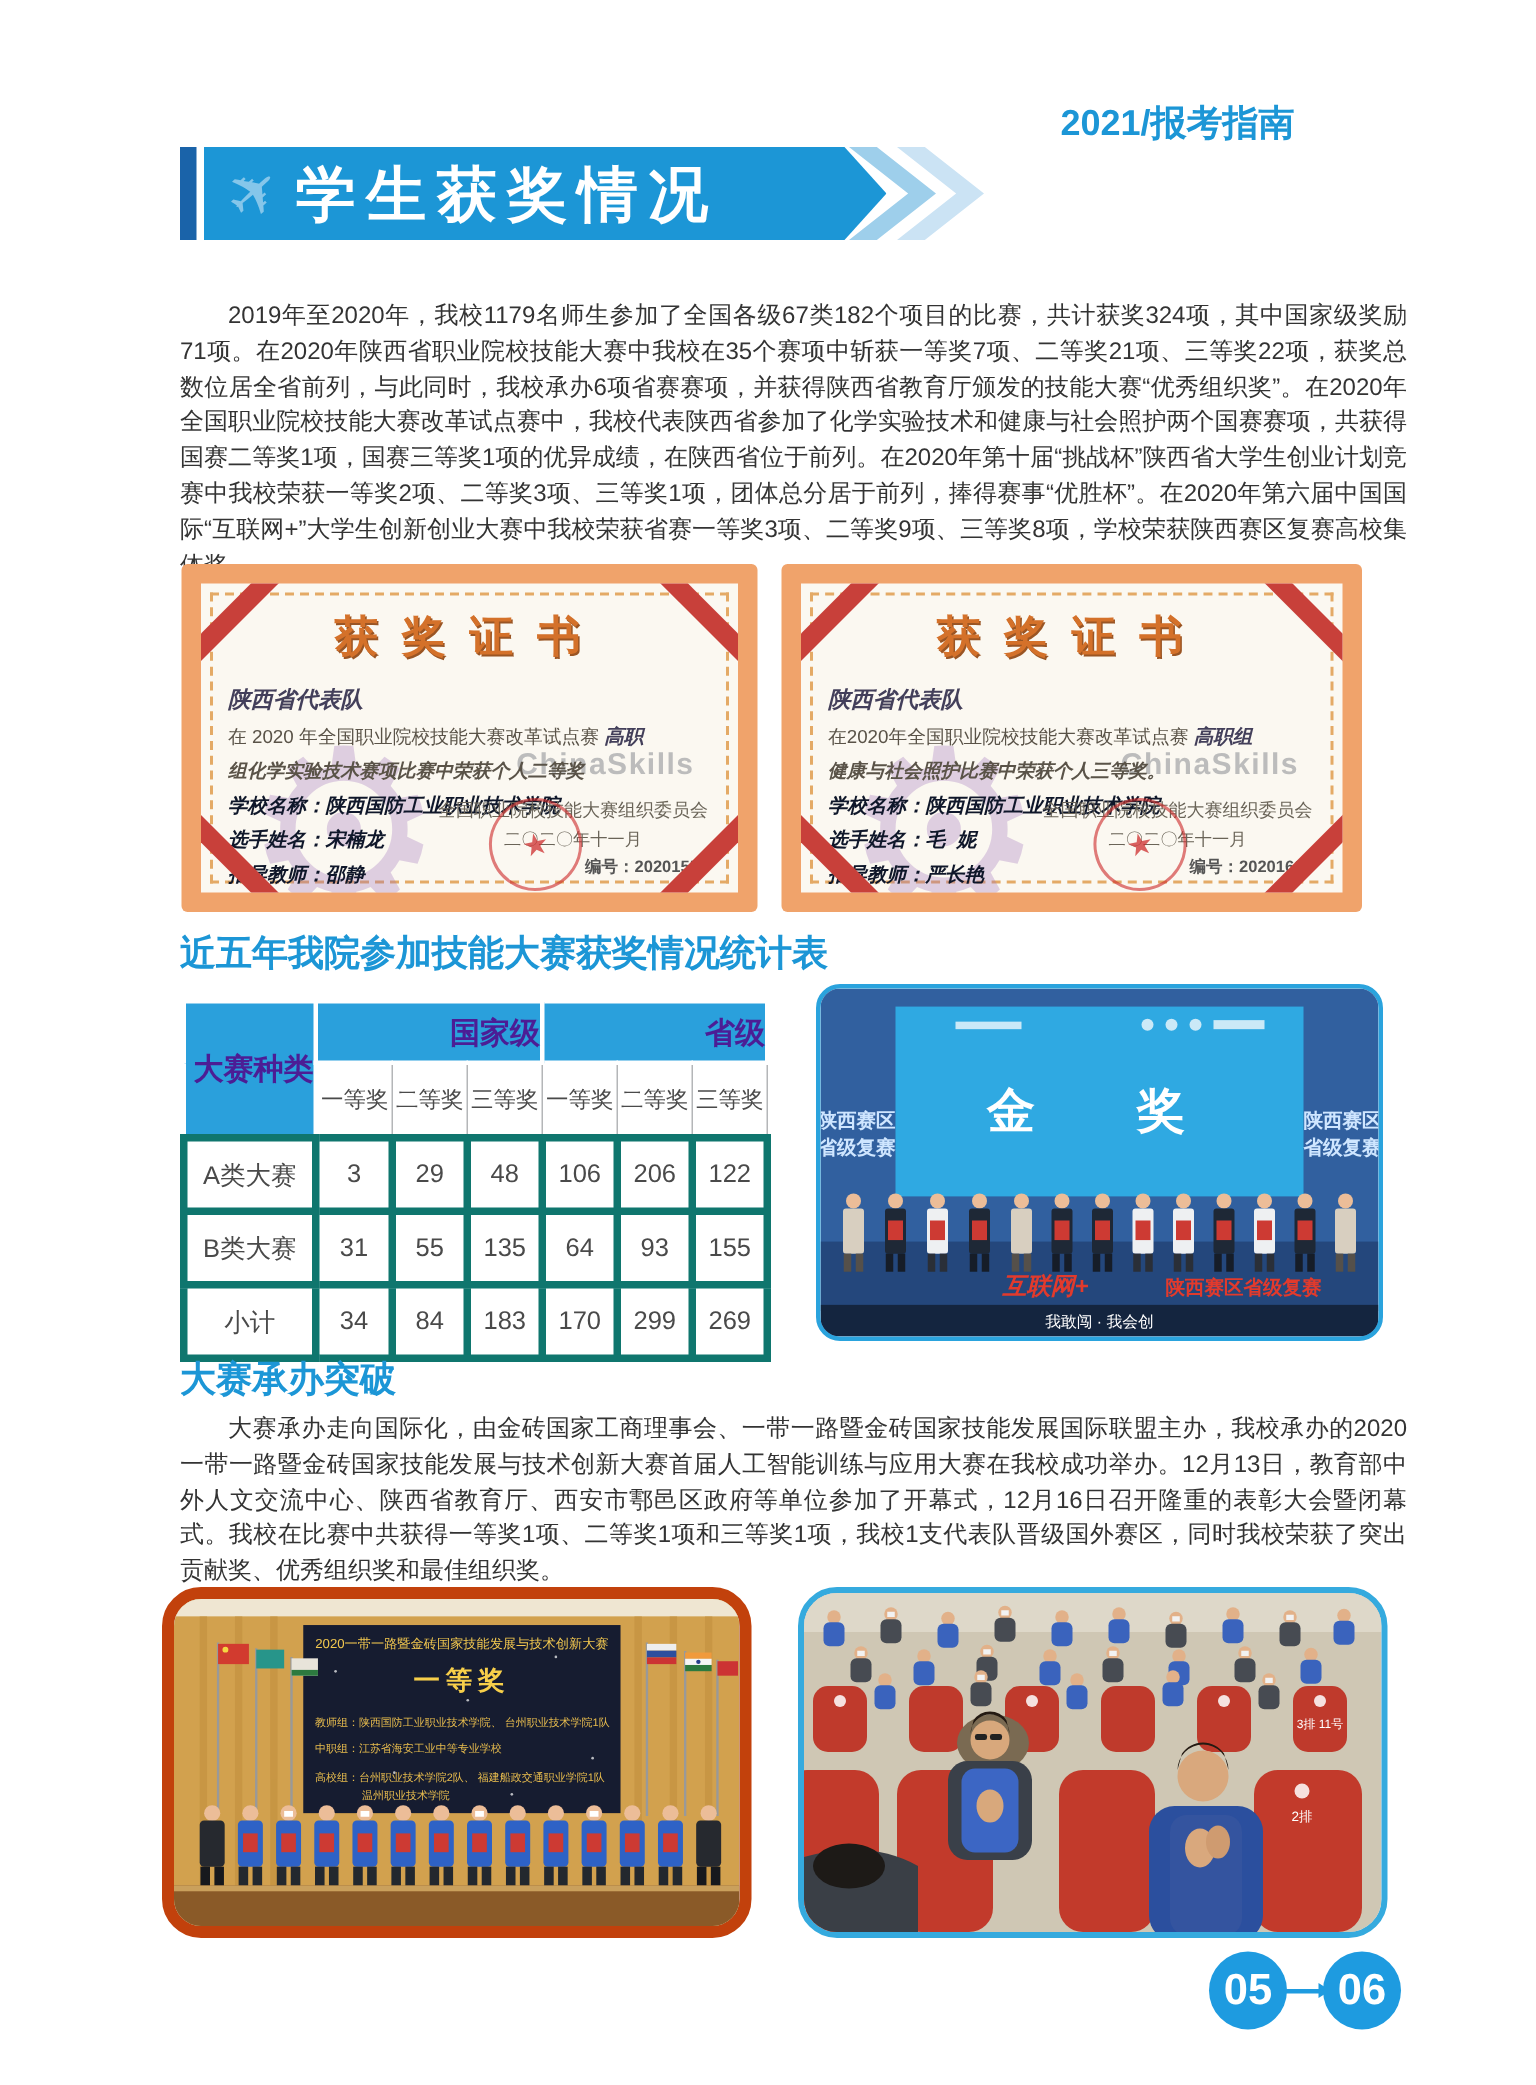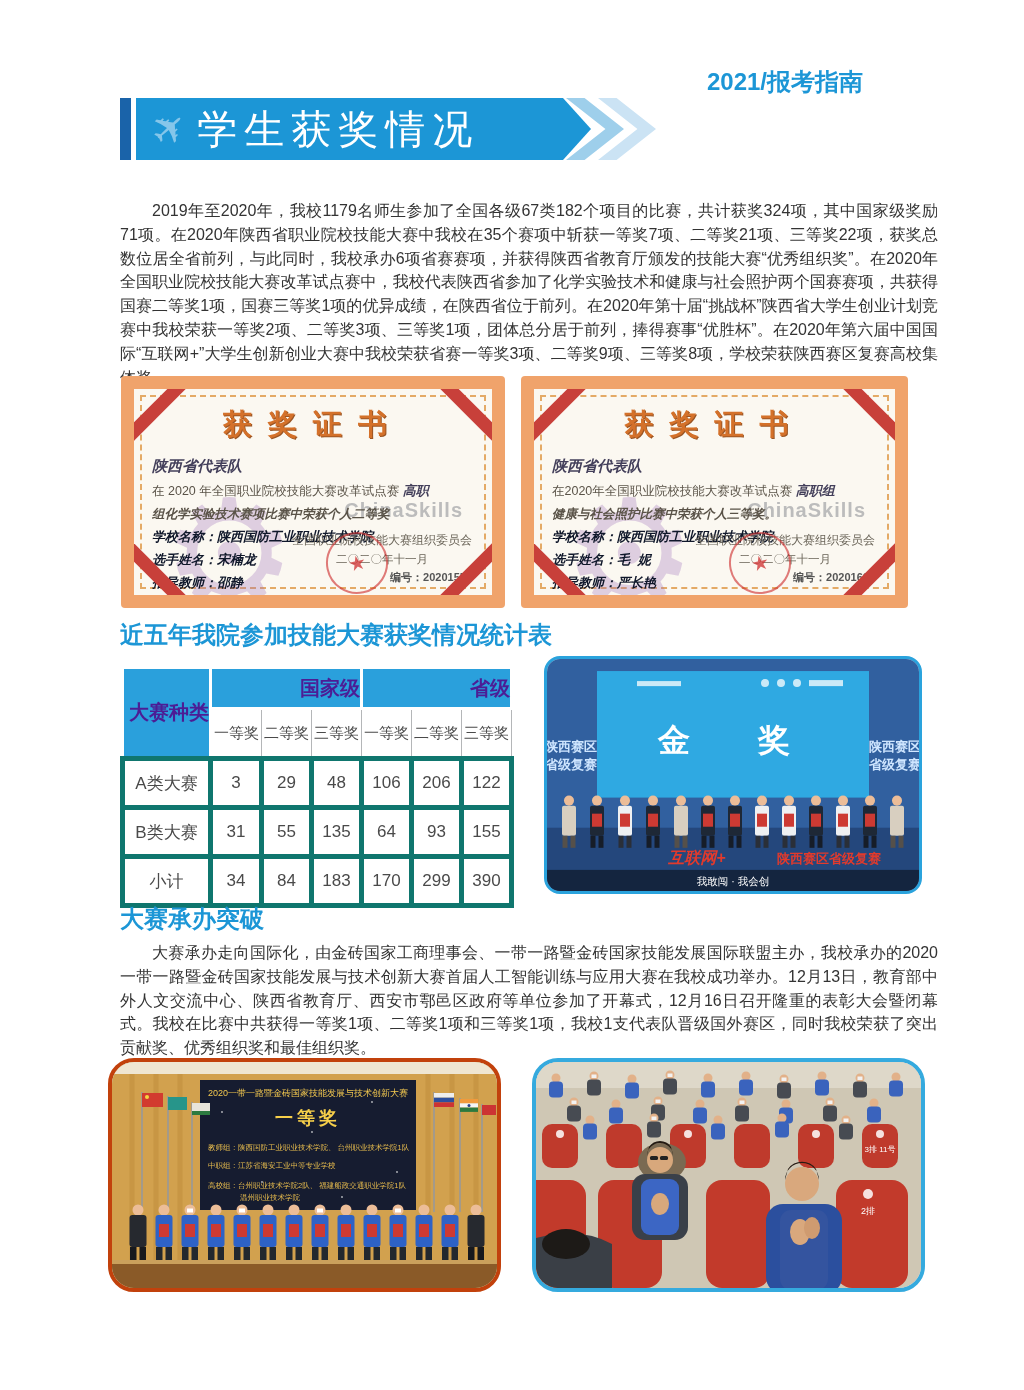--- a/index.html
+++ b/index.html
@@ -9,21 +9,21 @@
   
   .edition{position:absolute;top:66px;right:88px;font-size:24px;font-weight:bold;color:#1c96d6;}
 
   
   .banner{position:absolute;left:120px;top:98px;width:545px;height:62px;}
   .banner-bar{position:absolute;left:0;top:0;width:11px;height:62px;background:#1a63a9;}
   .banner-main{position:absolute;left:16px;top:0;width:455px;height:62px;background:#1c96d6;z-index:2;
     display:flex;align-items:center;
     clip-path:polygon(0 0, calc(100% - 28px) 0, 100% 50%, calc(100% - 28px) 100%, 0 100%);}
   .plane{display:inline-block;font-size:42px;line-height:1;color:#85c6ea;transform:rotate(-42deg);margin:0 10px 0 16px;}
-  .banner-title{font-size:40px;font-weight:normal;color:#ffffff;letter-spacing:7px;white-space:nowrap;}
+  .banner-title{font-size:40px;font-weight:bold;color:#ffffff;letter-spacing:7px;white-space:nowrap;}
   .chev{position:absolute;top:0;height:62px;width:58px;z-index:1;
     clip-path:polygon(0 0, 32% 0, 100% 50%, 32% 100%, 0 100%, 68% 50%);}
   .chev1{left:446px;background:#9ecfeb;}
   .chev2{left:478px;background:#cbe3f4;}
 
   
   .bodytext{position:absolute;left:120px;width:818px;font-size:16px;line-height:23.8px;
     text-align:justify;text-indent:2em;color:#333333;}
   .intro{top:199px;}
   .hosttext{top:941px;}
@@ -73,21 +73,21 @@
   .stats th.cat{font-size:20px;width:85px;}
   .stats th.grp{font-size:20px;height:38px;}
   .stats th.sub{font-size:15px;font-weight:normal;color:#4a4a4a;height:46px;
     border:1px solid #b4b6b8;background:#ffffff;width:49px;}
   .stats td{font-size:17px;color:#4a4a4a;border:5px solid #0f766e;height:44px;background:#ffffff;}
   .stats td.lbl{font-size:17px;}
 
   
   .photo{position:absolute;overflow:hidden;box-sizing:border-box;background:#d8e8f4;}
   .ph-gold{left:544px;top:656px;width:378px;height:238px;border:3px solid #2aa3dd;border-radius:16px;}
-  .ph-cer{left:108px;top:1058px;width:393px;height:234px;border:4px solid #c2410c;border-radius:26px;}
+  .ph-cer{left:108px;top:1058px;width:393px;height:234px;border:8px solid #c2410c;border-radius:26px;}
   .ph-aud{left:532px;top:1058px;width:393px;height:234px;border:4px solid #35aade;border-radius:26px;}
   .photo svg{display:block;width:100%;height:100%;}
 
   
   .pagenav{position:absolute;left:806px;top:1301px;width:136px;height:52px;}
   .pcirc{position:absolute;top:0;width:52px;height:52px;border-radius:50%;background:#1e9be0;
     color:#ffffff;font-size:29px;font-weight:bold;display:flex;align-items:center;justify-content:center;}
   .pc1{left:0;}
   .pc2{left:76px;}
   .pline{position:absolute;left:48px;top:24.5px;width:26px;height:3px;background:#1e9be0;}
@@ -215,21 +215,21 @@
       <td>93</td>
       <td>155</td>
     </tr>
     <tr>
       <td class="lbl">小计</td>
       <td>34</td>
       <td>84</td>
       <td>183</td>
       <td>170</td>
       <td>299</td>
-      <td>390</td>
+      <td>269</td>
     </tr>
   </tbody>
     </table>
 
   <div class="photo ph-gold">
     <svg viewBox="0 0 372 231" preserveAspectRatio="none">
       <rect width="372" height="231" fill="#31609f"></rect>
       <rect x="0" y="168" width="372" height="46" fill="#24477c"></rect>
       <rect x="0" y="210" width="372" height="21" fill="#14253f"></rect>
       <rect x="50" y="12" width="272" height="126" fill="#2fa9e2"></rect>
@@ -458,14 +458,19 @@
         <ellipse cx="-4" cy="52" rx="10" ry="13" fill="#d9a87d"></ellipse>
         <ellipse cx="8" cy="48" rx="8" ry="11" fill="#cf9b70"></ellipse>
       </g>
       <g>
         <path d="M0,176 q44,-12 76,6 l0,50 l-76,0 z" fill="#3a3f46"></path>
         <ellipse cx="30" cy="182" rx="24" ry="15" fill="#1d1a17"></ellipse>
       </g>
     </svg>
   </div>
 
+  <div class="pagenav">
+    <div class="pcirc pc1">05</div>
+    <div class="pline"></div>
+    <div class="pcirc pc2">06</div>
+  </div>
 
 </div>
 
 </body></html>

